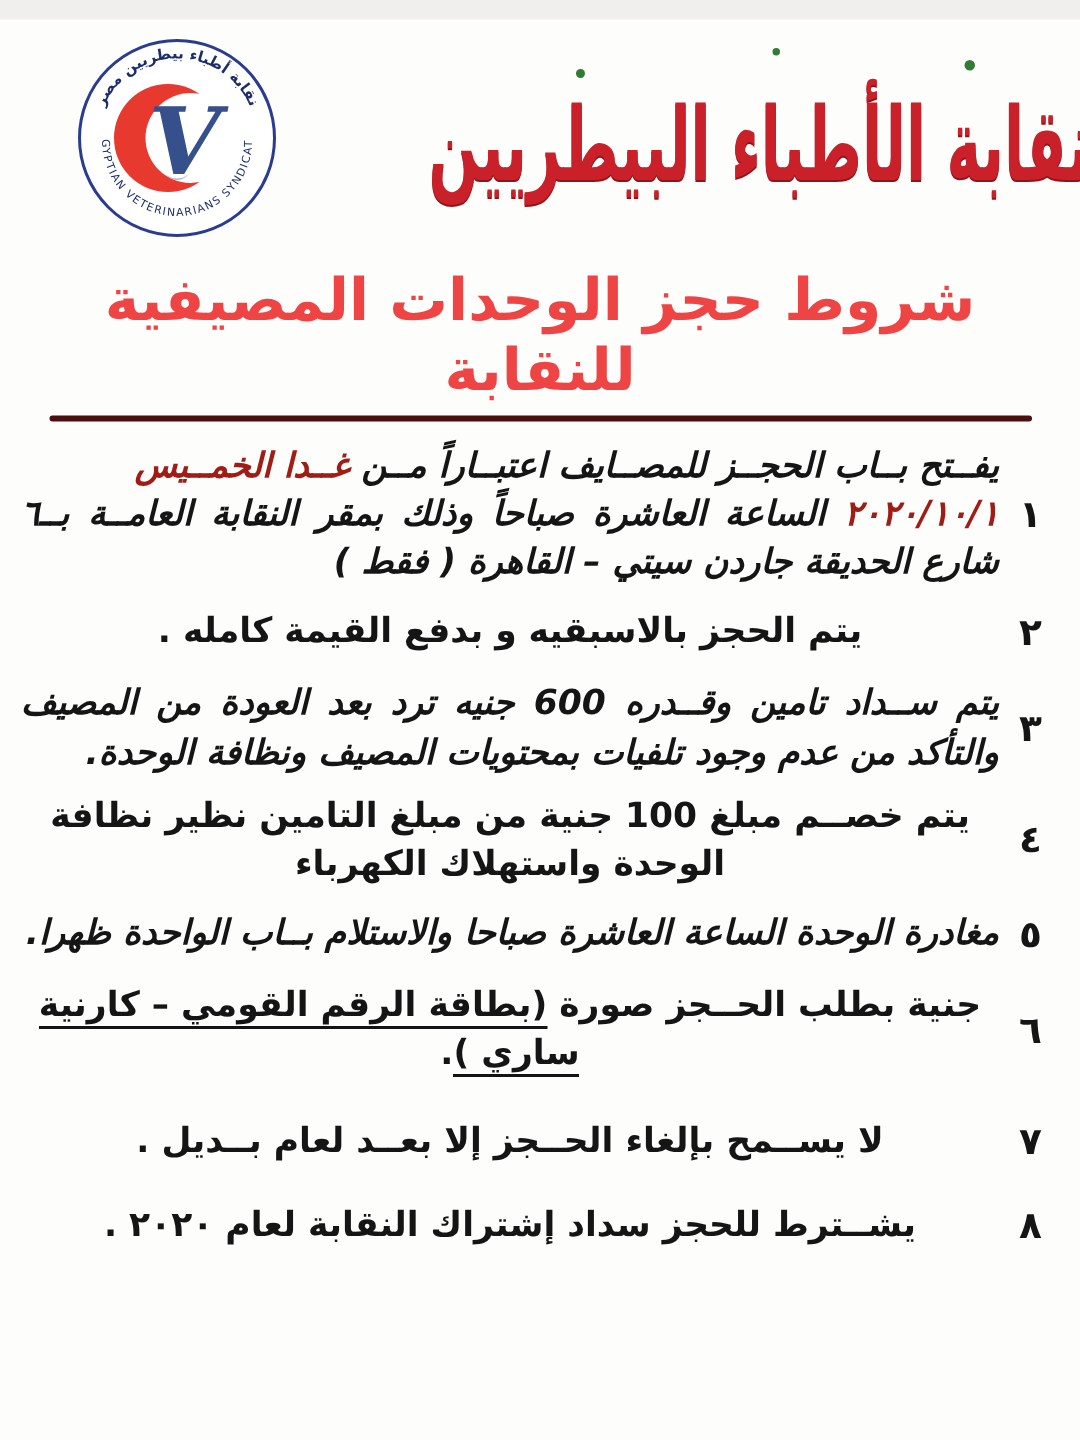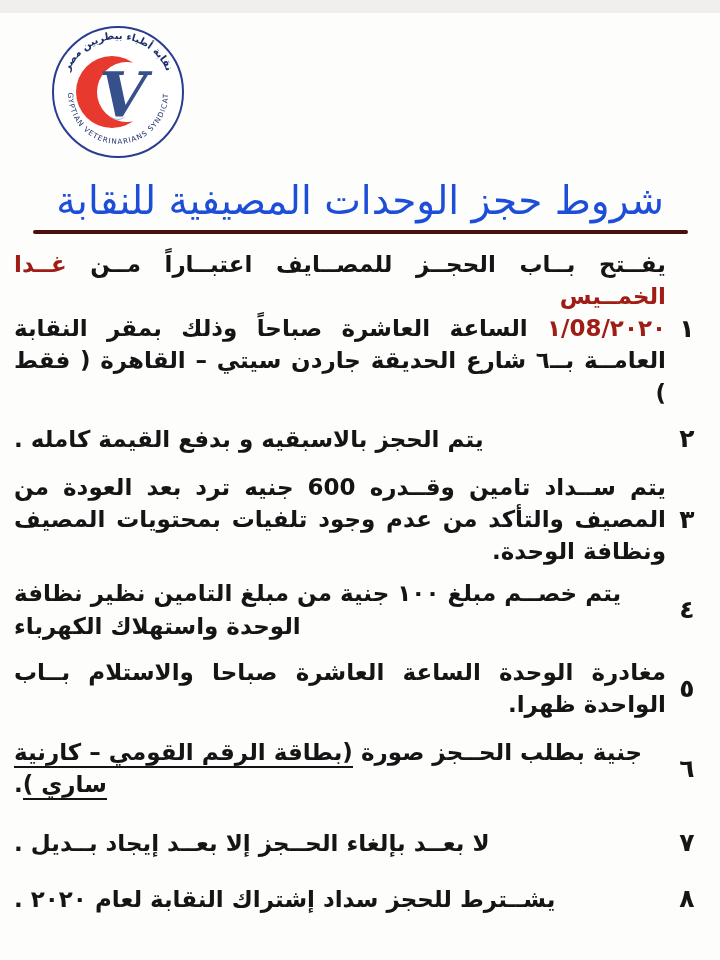--- a/index.html
+++ b/index.html
@@ -25,34 +25,34 @@
     transform:scale(.93,1.62);transform-origin:center;
     text-shadow:0 1px 0 #8e1418;letter-spacing:-1px;
   }
   .g-dot{position:absolute;width:7px;height:7px;border-radius:50%;background:#2e7d32;}
   .g-dot.d1{right:60px;top:18px;}
   .g-dot.d2{right:190px;top:10px;width:5px;height:5px;}
   .g-dot.d3{right:320px;top:24px;width:6px;height:6px;}
   
   .title{
     margin:6px 12px 0 12px;text-align:center;
-    font-size:39px;font-weight:normal;color:#1d4ed8;line-height:1.2;
+    font-size:39px;font-weight:bold;color:#ef4444;line-height:1.2;
   }
   .title-underline{height:4px;background:#4a0f0f;width:655px;margin:5px auto 0 auto;border-radius:2px;}
   
   .list{padding:14px 12px 0 14px;}
   .item{display:flex;align-items:center;}
   .item .num{
     flex:0 0 42px;text-align:center;font-size:25px;font-weight:bold;color:#151515;
   }
   .item .txt{
     flex:1;font-size:23px;font-weight:bold;color:#151515;line-height:1.4;
   }
-  .just{text-align:justify;text-align-last:right;}
-  .start{text-align:left;}
+  .just{text-align:justify;text-align-last:right;font-style:italic;}
+  .start{text-align:center;}
   .red{color:#a01d16;}
   .u{border-bottom:2.5px solid #141414;padding-bottom:1px;}
   .m1{margin-bottom:14px;} .m2{margin-bottom:16px;} .m3{margin-bottom:10px;}
   .m4{margin-bottom:14px;} .m5{margin-bottom:16px;} .m6{margin-bottom:26px;}
   .m7{margin-bottom:24px;} .m8{margin-bottom:0;}
 </style>
 </head>
 <body>
 
 <div class="page">
@@ -71,65 +71,71 @@
           <textPath href="#arcBot" startOffset="50%" text-anchor="middle">EGYPTIAN VETERINARIANS SYNDICATE</textPath>
         </text>
         <g>
           <circle cx="62" cy="68" r="36" fill="#e8392e"></circle>
           <circle cx="77" cy="68" r="30" fill="#ffffff"></circle>
         </g>
         <path d="M 60,92 q 8,6 16,0 q -8,8 -16,0" fill="#9db8d8"></path>
         <text x="73" y="92" font-size="62" font-weight="bold" font-style="italic" font-family="DejaVu Serif, serif" fill="#36508c" text-anchor="middle">V</text>
       </svg>
     </div>
+    <div class="calligraphy-wrap">
+      <div class="calligraphy">نقابة الأطباء البيطريين</div>
+      <span class="g-dot d1"></span>
+      <span class="g-dot d2"></span>
+      <span class="g-dot d3"></span>
+    </div>
   </div>
 
   <div class="title">شروط حجز الوحدات المصيفية للنقابة</div>
   <div class="title-underline"></div>
 
   <div class="list">
 
     <div class="item m1">
       <div class="num">١</div>
       <div class="txt just">
         <span>يفــتح بــاب الحجــز للمصــايف اعتبــاراً مــن </span><span class="red">غــدا الخمــيس</span><br>
-        <span class="red">٢٠٢٠/08/١</span><span> الساعة العاشرة صباحاً وذلك بمقر النقابة العامــة بــ٦ شارع الحديقة جاردن سيتي – القاهرة ( فقط )</span>
+        <span class="red">٢٠٢٠/١٠/١</span><span> الساعة العاشرة صباحاً وذلك بمقر النقابة العامــة بــ٦ شارع الحديقة جاردن سيتي – القاهرة ( فقط )</span>
       </div>
     </div>
 
     <div class="item m2">
       <div class="num">٢</div>
       <div class="txt start">يتم الحجز بالاسبقيه و بدفع القيمة كامله .</div>
     </div>
 
     <div class="item m3">
       <div class="num">٣</div>
       <div class="txt just">يتم ســداد تامين وقــدره 600 جنيه ترد بعد العودة من المصيف والتأكد من عدم وجود تلفيات بمحتويات المصيف ونظافة الوحدة.</div>
     </div>
 
     <div class="item m4">
       <div class="num">٤</div>
-      <div class="txt start">يتم خصــم مبلغ ١٠٠ جنية من مبلغ التامين نظير نظافة الوحدة واستهلاك الكهرباء</div>
+      <div class="txt start">يتم خصــم مبلغ 100 جنية من مبلغ التامين نظير نظافة الوحدة واستهلاك الكهرباء</div>
     </div>
 
     <div class="item m5">
       <div class="num">٥</div>
       <div class="txt just">مغادرة الوحدة الساعة العاشرة صباحا والاستلام بــاب الواحدة ظهرا.</div>
     </div>
 
     <div class="item m6">
       <div class="num">٦</div>
       <div class="txt start">
         <span>جنية بطلب الحــجز صورة </span><span class="u">(بطاقة الرقم القومي – كارنية ساري )</span><span>.</span>
       </div>
     </div>
 
     <div class="item m7">
       <div class="num">٧</div>
-      <div class="txt start">لا بعــد بإلغاء الحــجز إلا بعــد إيجاد بــديل .</div>
+      <div class="txt start">لا يســمح بإلغاء الحــجز إلا بعــد لعام بــديل .</div>
     </div>
 
     <div class="item m8">
       <div class="num">٨</div>
       <div class="txt start">يشــترط للحجز سداد إشتراك النقابة لعام ٢٠٢٠ .</div>
     </div>
   </div>
 
 </div>
 

